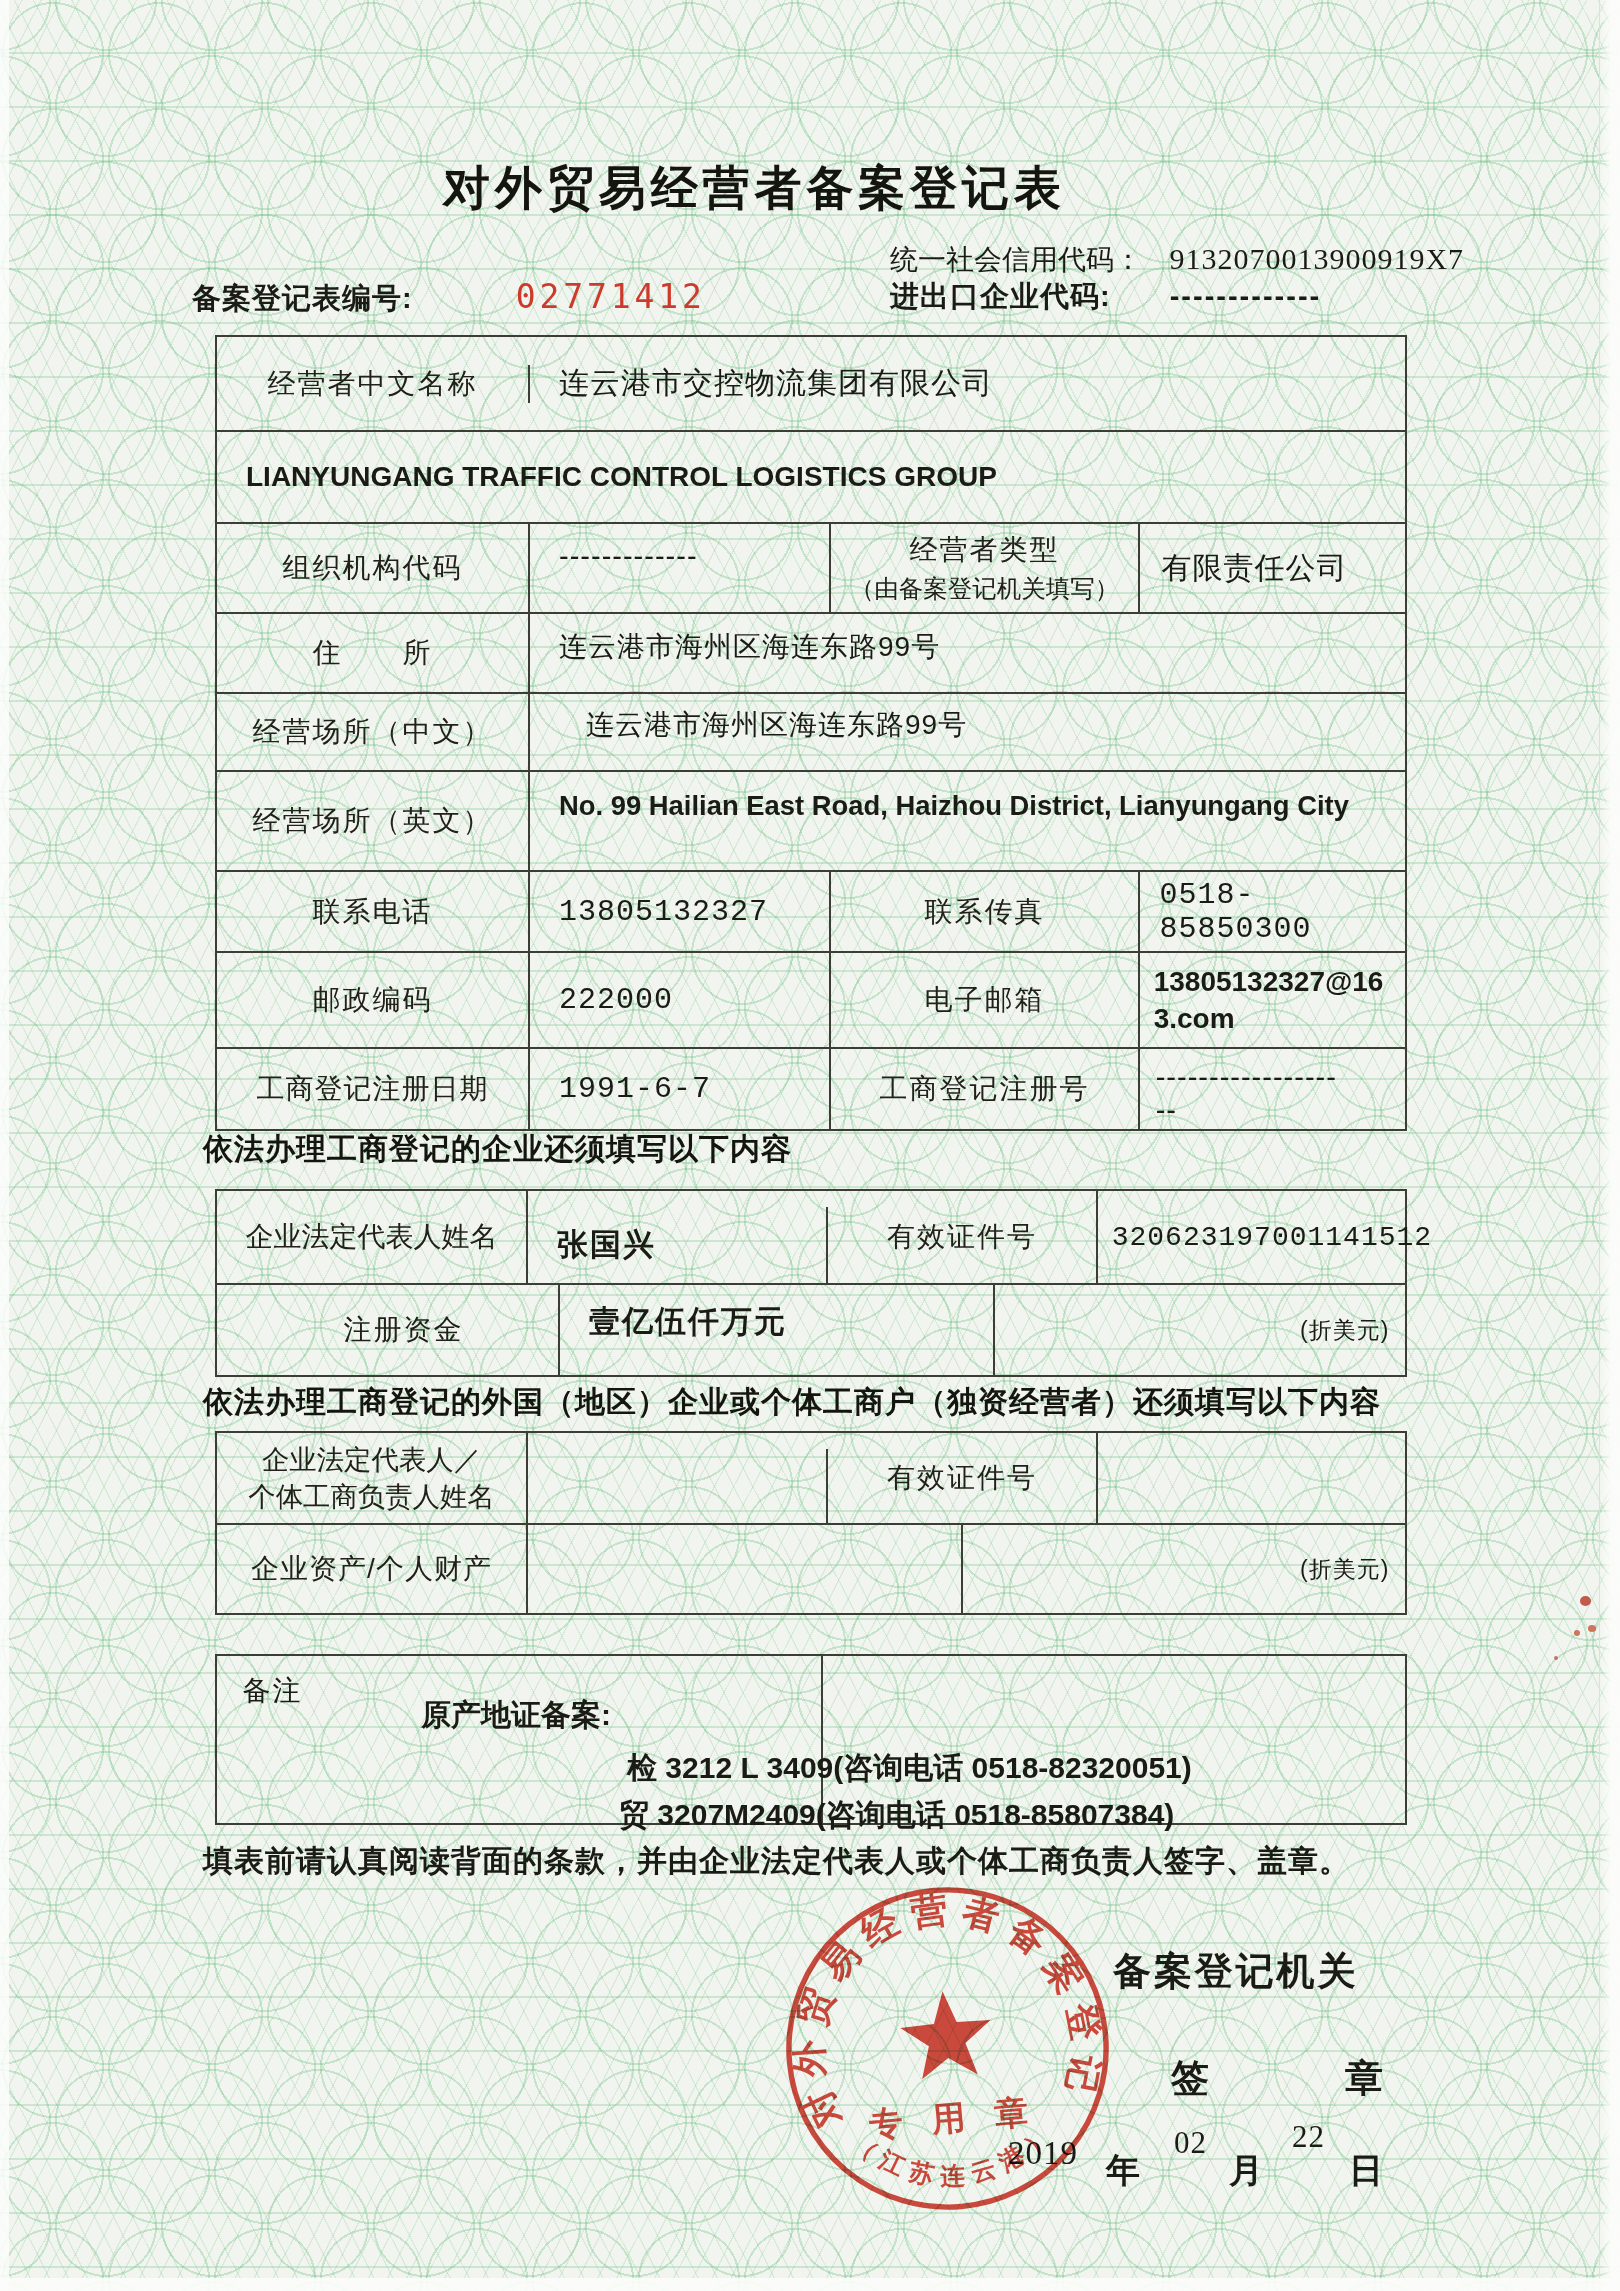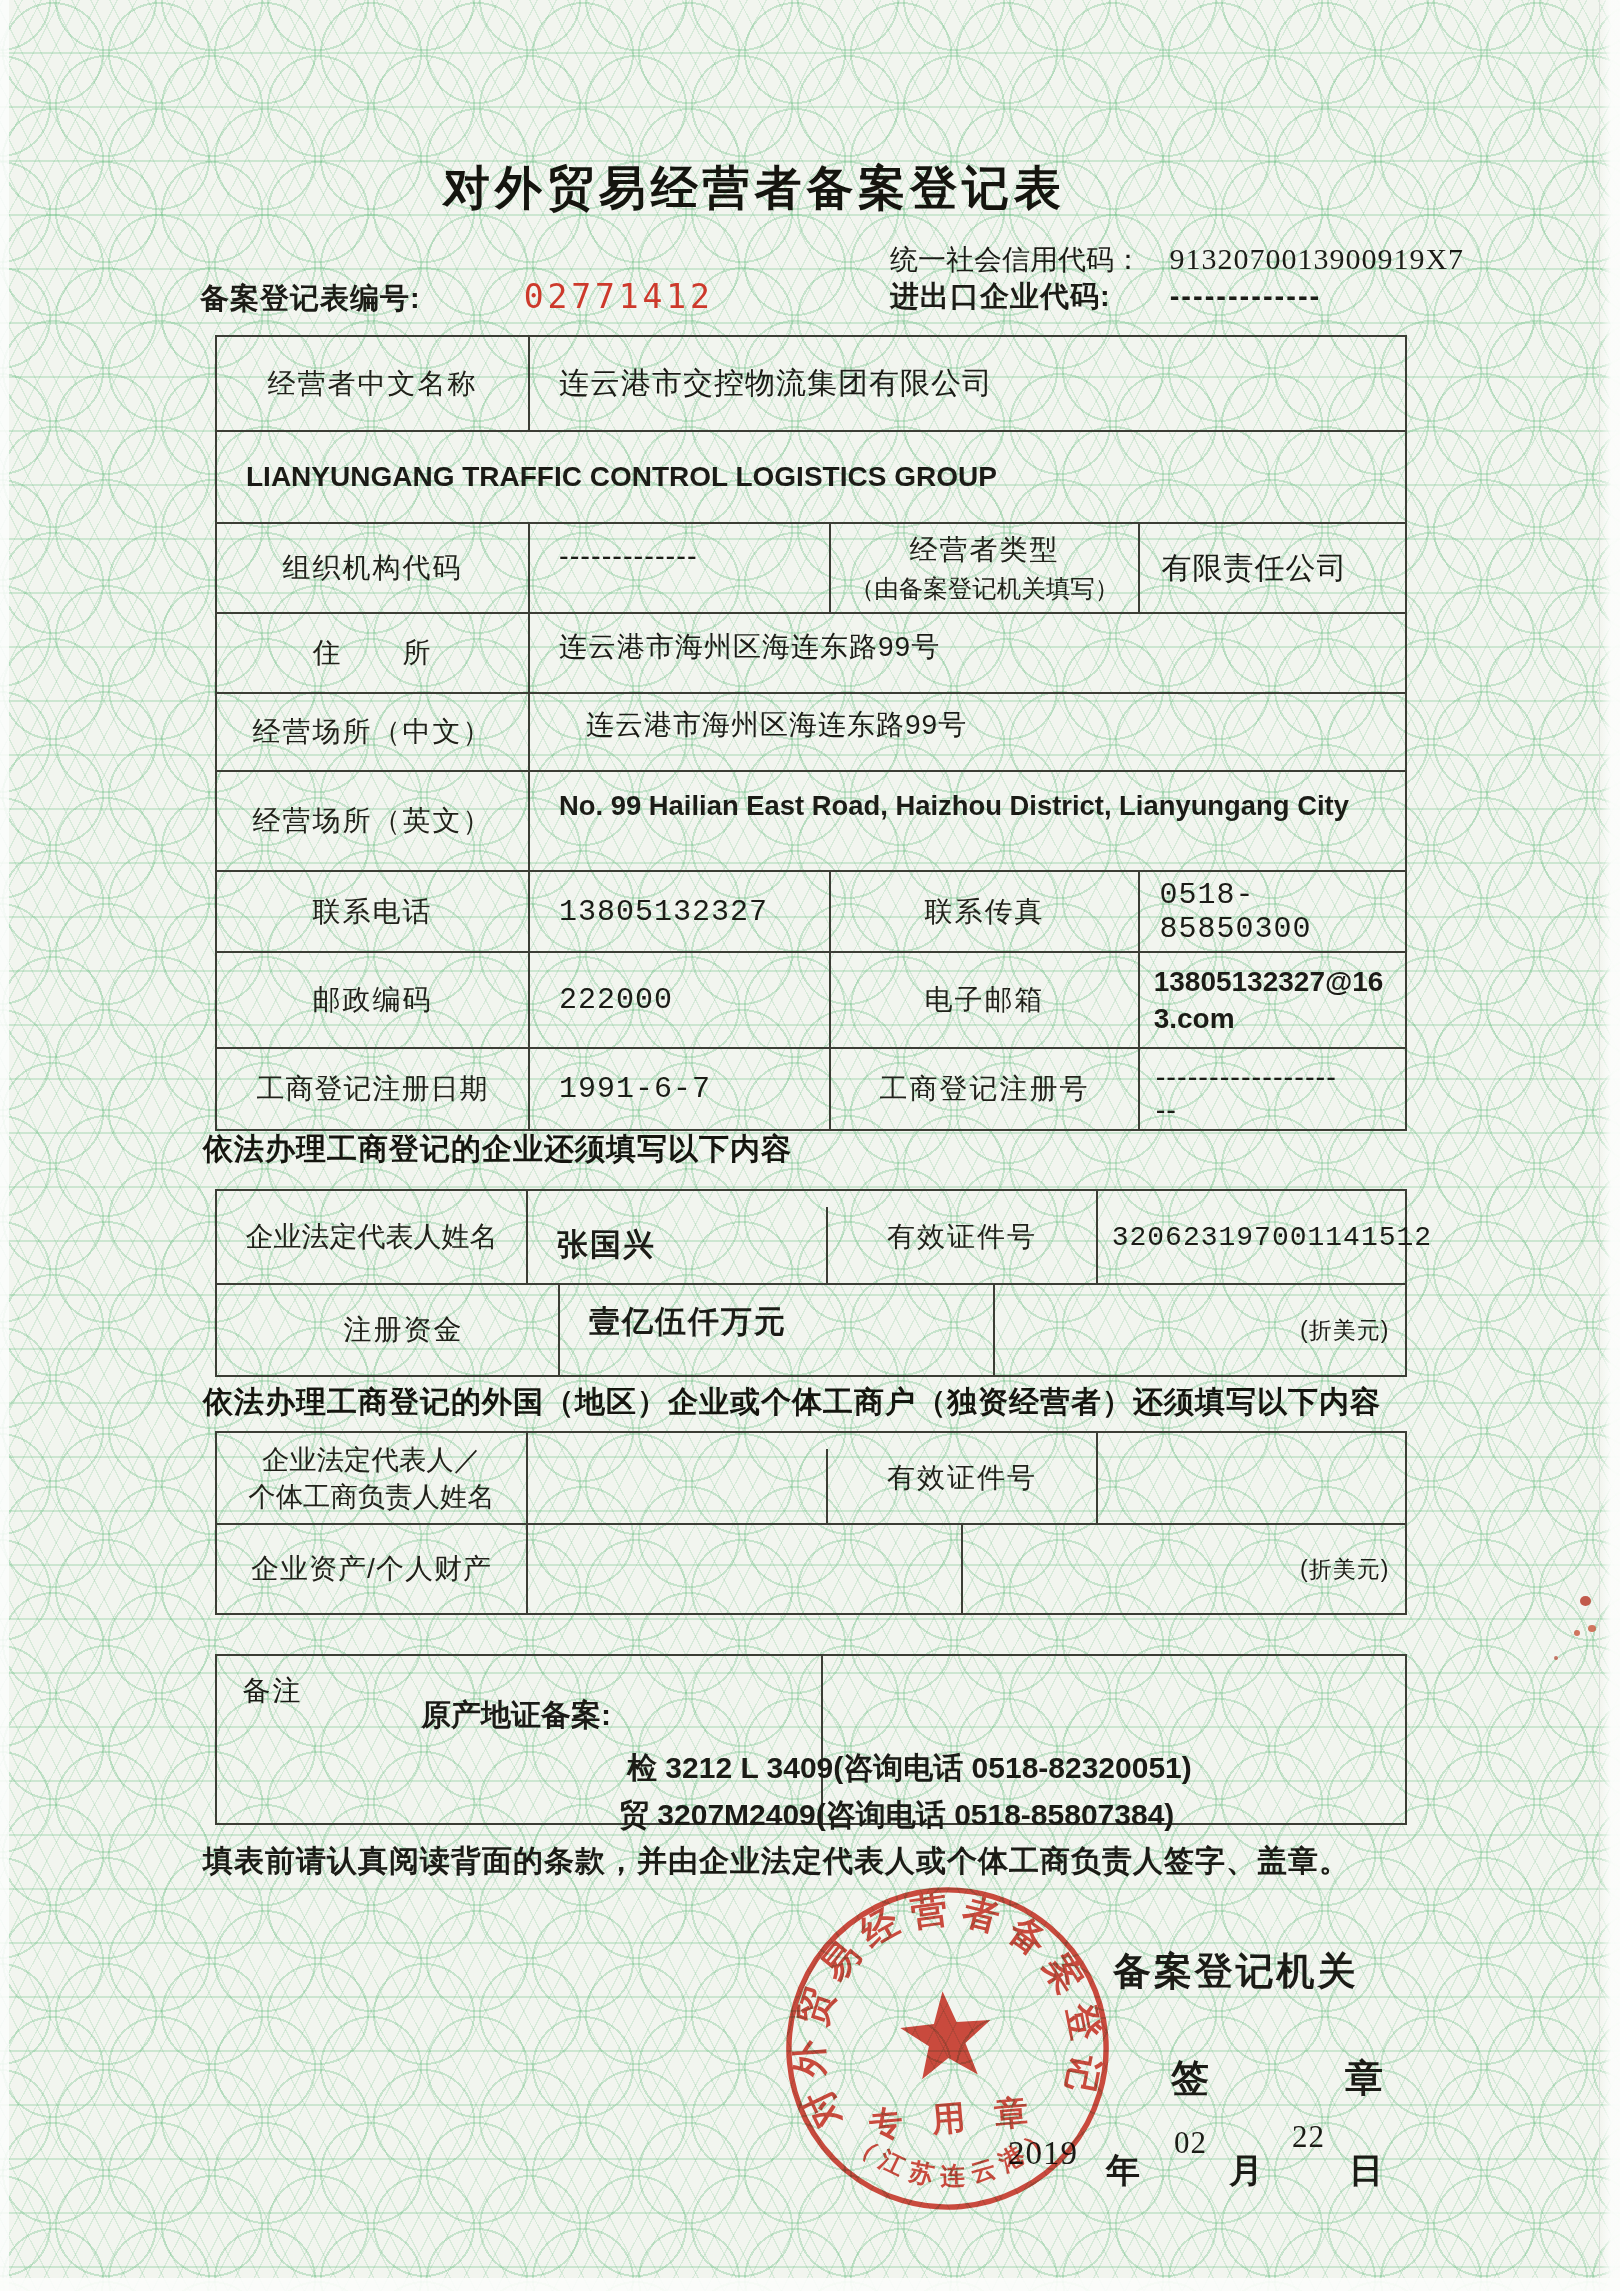--- a/index.html
+++ b/index.html
@@ -15,21 +15,21 @@
       repeating-linear-gradient(180deg, transparent 0 52px, rgba(96,185,122,.26) 52px 54px);
     background-size:106px 106px,106px 106px,auto,auto,auto;
     background-position:0 0,53px 53px,0 0,0 0,0 0;
   }
   
   .title{position:absolute;top:157px;left:0;width:1509px;text-align:center;margin:0;
     font-size:47px;font-weight:900;letter-spacing:4.9px;color:#15150f;}
   .uscc-line{position:absolute;top:241px;left:890px;font-size:28px;white-space:nowrap;}
   .serif{font-family:"Liberation Serif","DejaVu Serif",serif;}
   .uscc-val{margin-left:27.4px;font-size:30px;letter-spacing:1px;}
-  .formno-line{position:absolute;top:277px;left:200px;white-space:nowrap;}
+  .formno-line{position:absolute;top:277px;left:192px;white-space:nowrap;}
   .blabel{font-size:29px;font-weight:700;letter-spacing:1px;}
   .formno-val{margin-left:103px;font-family:"DejaVu Sans Mono",monospace;font-size:33px;
     letter-spacing:3.9px;color:#cd392b;font-weight:400;}
   .ie-line{position:absolute;top:277px;left:890px;white-space:nowrap;}
   .ie-val{margin-left:59px;font-size:29px;letter-spacing:2px;font-weight:700;}
   
   .tbl{position:absolute;left:215px;width:1192px;border:2.9px solid #3c3d35;box-sizing:border-box;}
   .tr{display:flex;border-bottom:2.5px solid #3c3d35;}
   .tr:last-child{border-bottom:none;}
   .td{border-right:2px solid #3c3d35;box-sizing:border-box;display:flex;align-items:center;}
@@ -90,21 +90,21 @@
 
   <div class="formno-line">
     <span class="blabel">备案登记表编号:</span><span class="formno-val">02771412</span>
   </div>
 
   <div class="ie-line">
     <span class="blabel">进出口企业代码:</span><span class="ie-val">-------------</span>
   </div>
 
   <div class="tbl" style="top:335px;">
-    <div class="tr" style="height:93px;">
+    <div class="tr" style="height:93px;align-items:center;">
       <div class="td lab w319">经营者中文名称</div>
       <div class="td val valcn grow">连云港市交控物流集团有限公司</div>
     </div>
     <div class="tr" style="height:90px;">
       <div class="td val valen grow">LIANYUNGANG TRAFFIC CONTROL LOGISTICS GROUP</div>
     </div>
     <div class="tr" style="height:88px;">
       <div class="td lab w319">组织机构代码</div>
       <div class="td val dashes w307" style="align-items:flex-start;padding-top:15.7px;">-------------</div>
       <div class="td lab w315">

